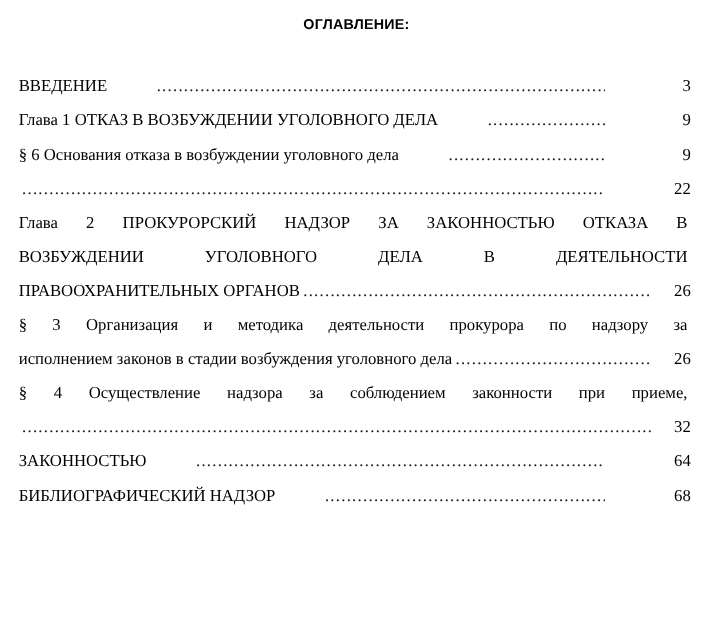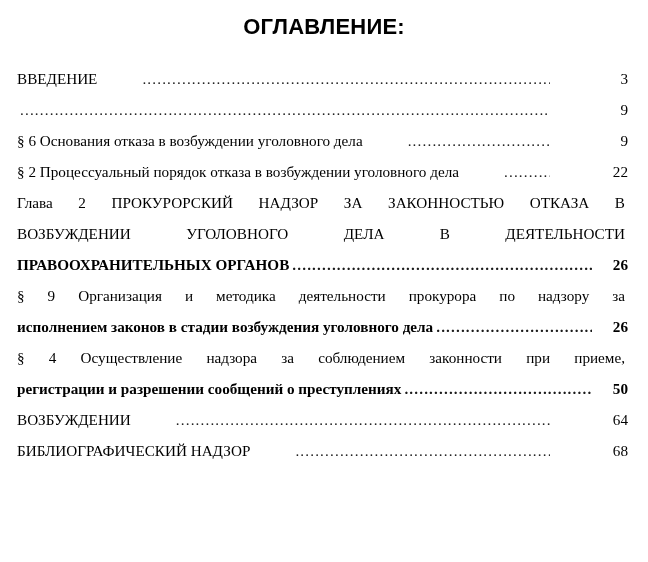--- a/index.html
+++ b/index.html
@@ -25,21 +25,21 @@
 
   
   .toc-title {
     position: absolute;
     top: 14px;
     left: 0;
     width: 648px;
     text-align: center;
     font-family: "Liberation Sans", "DejaVu Sans", sans-serif;
     font-weight: bold;
-    font-size: 22px;
+    font-size: 13px;
     letter-spacing: 0.2px;
     color: #000000;
   }
 
   
   .toc-list {
     position: absolute;
     top: 63px;
     left: 17px;
     width: 614px;
@@ -119,21 +119,20 @@
     padding-right: 6px;
   }
 
   
   .just-lead-wrap {
     display: flex;
     align-items: flex-start;
     width: 614px;
     height: 31px;
     line-height: 31px;
-    font-weight: bold;
   }
   .just-lead-wrap .jl-text {
     flex: 0 1 auto;
     white-space: nowrap;
     font-size: 15.2px;
   }
 </style>
 </head>
 <body>
 
@@ -147,38 +146,38 @@
           <div class="line-flex">
             <span class="entry-text">ВВЕДЕНИЕ</span>
             <span class="leader"></span>
             <span class="pagenum">3</span>
           </div>
         </div>
       </div>
       <div class="toc-entry">
         <div class="toc-line">
           <div class="line-flex">
+            <span class="entry-text">Глава 1 ОТКАЗ В ВОЗБУЖДЕНИИ УГОЛОВНОГО ДЕЛА</span>
             <span class="leader"></span>
             <span class="pagenum">9</span>
           </div>
         </div>
       </div>
       <div class="toc-entry">
         <div class="toc-line">
           <div class="line-flex">
             <span class="entry-text">§ 6 Основания отказа в возбуждении уголовного дела</span>
             <span class="leader"></span>
             <span class="pagenum">9</span>
           </div>
         </div>
       </div>
       <div class="toc-entry">
         <div class="toc-line">
           <div class="line-flex">
-            <span class="entry-text">§ 2 Процессуальный порядок отказа в возбуждении уголовного дела</span>
             <span class="leader"></span>
             <span class="pagenum">22</span>
           </div>
         </div>
       </div>
       <div class="toc-entry">
         <div class="toc-line">
           <div class="just-wrap">
             <div class="just-body">Глава 2 ПРОКУРОРСКИЙ НАДЗОР ЗА ЗАКОННОСТЬЮ ОТКАЗА В</div>
           </div>
@@ -192,49 +191,48 @@
           <div class="just-lead-wrap">
             <span class="jl-text">ПРАВООХРАНИТЕЛЬНЫХ ОРГАНОВ</span>
             <span class="leader"></span>
             <span class="pagenum">26</span>
           </div>
         </div>
       </div>
       <div class="toc-entry">
         <div class="toc-line">
           <div class="just-wrap">
-            <div class="just-body">§ 9 Организация и методика деятельности прокурора по надзору за</div>
+            <div class="just-body">§ 3 Организация и методика деятельности прокурора по надзору за</div>
           </div>
         </div>
         <div class="toc-line">
           <div class="just-lead-wrap">
             <span class="jl-text">исполнением законов в стадии возбуждения уголовного дела</span>
             <span class="leader"></span>
             <span class="pagenum">26</span>
           </div>
         </div>
       </div>
       <div class="toc-entry">
         <div class="toc-line">
           <div class="just-wrap">
             <div class="just-body">§ 4 Осуществление надзора за соблюдением законности при приеме,</div>
           </div>
         </div>
         <div class="toc-line">
           <div class="just-lead-wrap">
-            <span class="jl-text">регистрации и разрешении сообщений о преступлениях</span>
-            <span class="leader"></span>
-            <span class="pagenum">50</span>
-          </div>
-        </div>
-      </div>
-      <div class="toc-entry">
-        <div class="toc-line">
-          <div class="line-flex">
-            <span class="entry-text">ВОЗБУЖДЕНИИ</span>
+            <span class="leader"></span>
+            <span class="pagenum">32</span>
+          </div>
+        </div>
+      </div>
+      <div class="toc-entry">
+        <div class="toc-line">
+          <div class="line-flex">
+            <span class="entry-text">ЗАКОННОСТЬЮ</span>
             <span class="leader"></span>
             <span class="pagenum">64</span>
           </div>
         </div>
       </div>
       <div class="toc-entry">
         <div class="toc-line">
           <div class="line-flex">
             <span class="entry-text">БИБЛИОГРАФИЧЕСКИЙ НАДЗОР</span>
             <span class="leader"></span>

